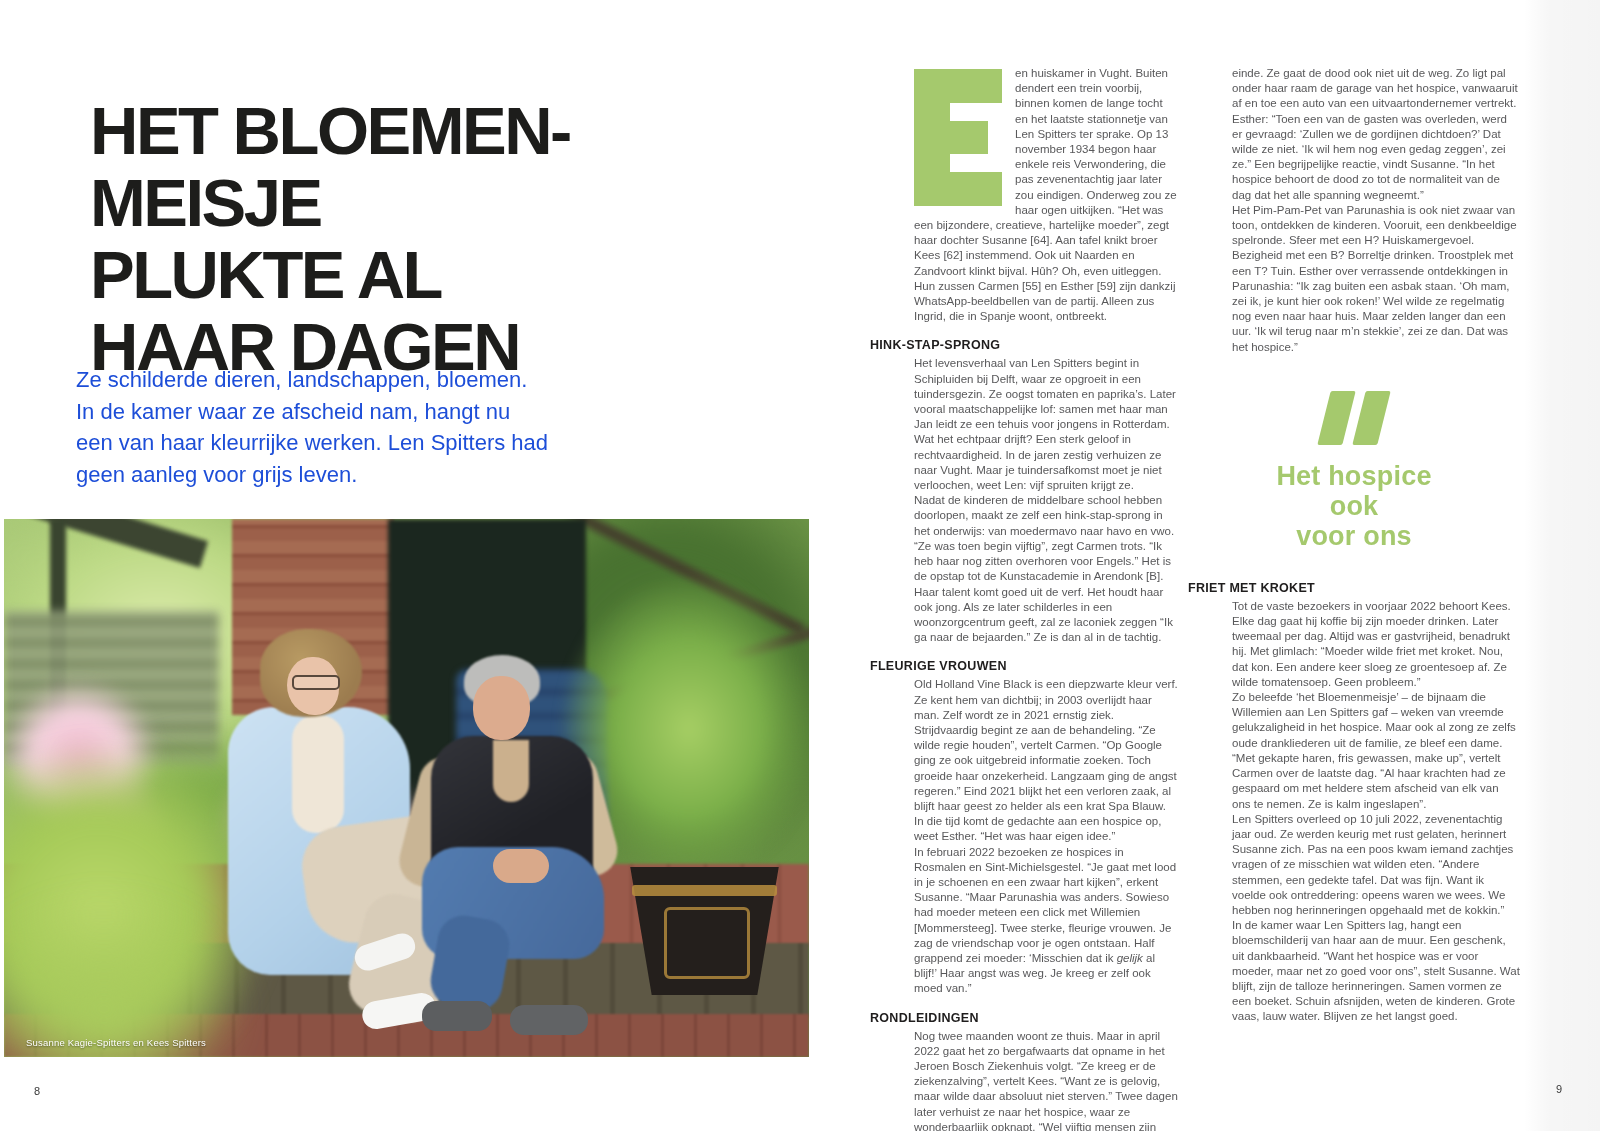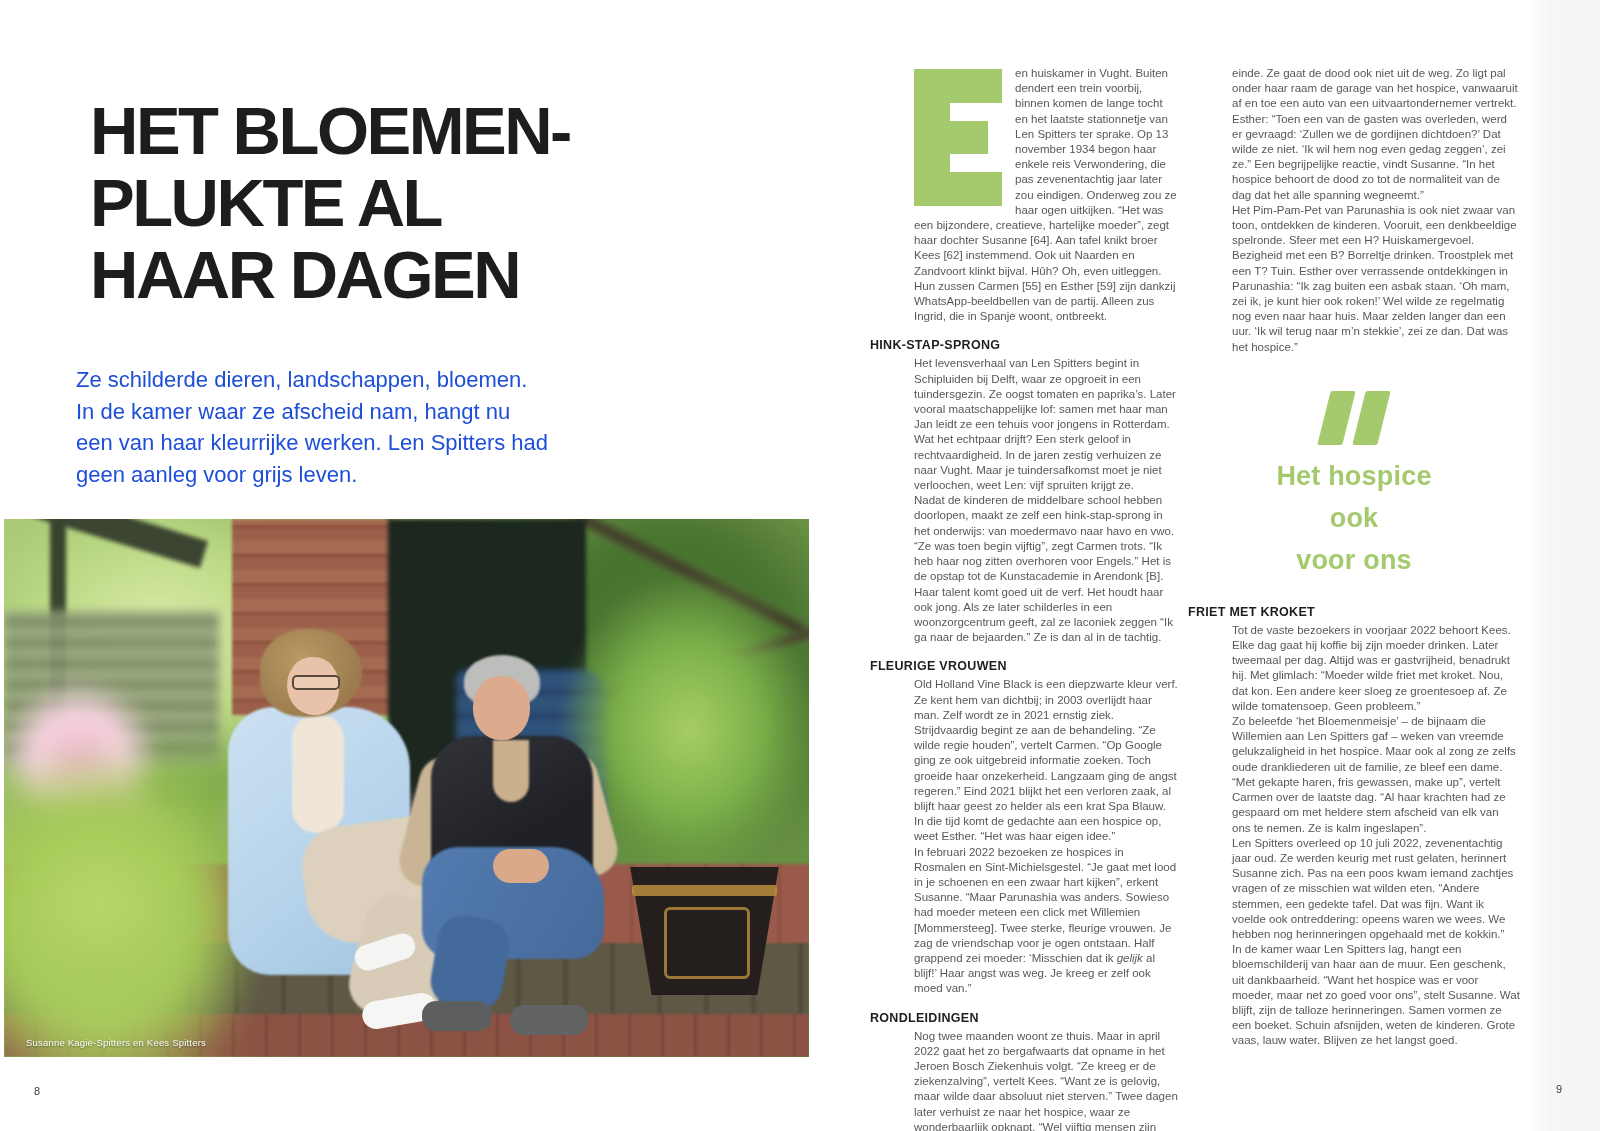--- a/index.html
+++ b/index.html
@@ -88,30 +88,31 @@
   .col2{left:1188px;width:332px;}
   .col p{margin:0;padding-left:44px;}
   .col h2{margin:14px 0 3px 0;font-size:12.5px;line-height:15px;letter-spacing:.3px;color:#1f1d1d;font-weight:700;}
   .dropcap{float:left;width:88px;height:137px;margin:3px 13px 3px 0;color:var(--accent,#a5c96d);}
   .dropcap svg{display:block;width:100%;height:100%;}
   em.qit{font-style:italic;text-align:right;}
 
   .pullquote{margin:36px 0 30px 0;text-align:center;}
   .qmarks{display:flex;justify-content:center;gap:10px;margin-bottom:16px;}
   .qmarks i{display:block;width:25px;height:54px;background:var(--accent,#a5c96d);transform:skewX(-14deg);border-radius:2px;}
-  .pq-line{font-weight:700;font-size:27px;line-height:30px;letter-spacing:.2px;color:var(--accent,#a5c96d);margin-top:12px;}
+  .pq-line{font-weight:700;font-size:27px;line-height:30px;letter-spacing:.2px;color:var(--accent,#a5c96d);}
 </style>
 </head>
 <body>
 
 <div class="page-edge"></div>
 
 <section>
   <h1 class="headline">
     <span>HET BLOEMEN-</span>
+    <span>MEISJE</span>
     <span>PLUKTE AL</span>
     <span>HAAR DAGEN</span>
   </h1>
   <p class="standfirst">Ze schilderde dieren, landschappen, bloemen. In de kamer waar ze afscheid nam, hangt nu een van haar kleurrijke werken. Len Spitters had geen aanleg voor grijs leven.</p>
 
   <figure class="photo">
     <div class="ph-glow1"></div>
     <div class="ph-foliage-tr"></div>
     <div class="ph-glow2"></div>
     <div class="ph-branch1"></div>

